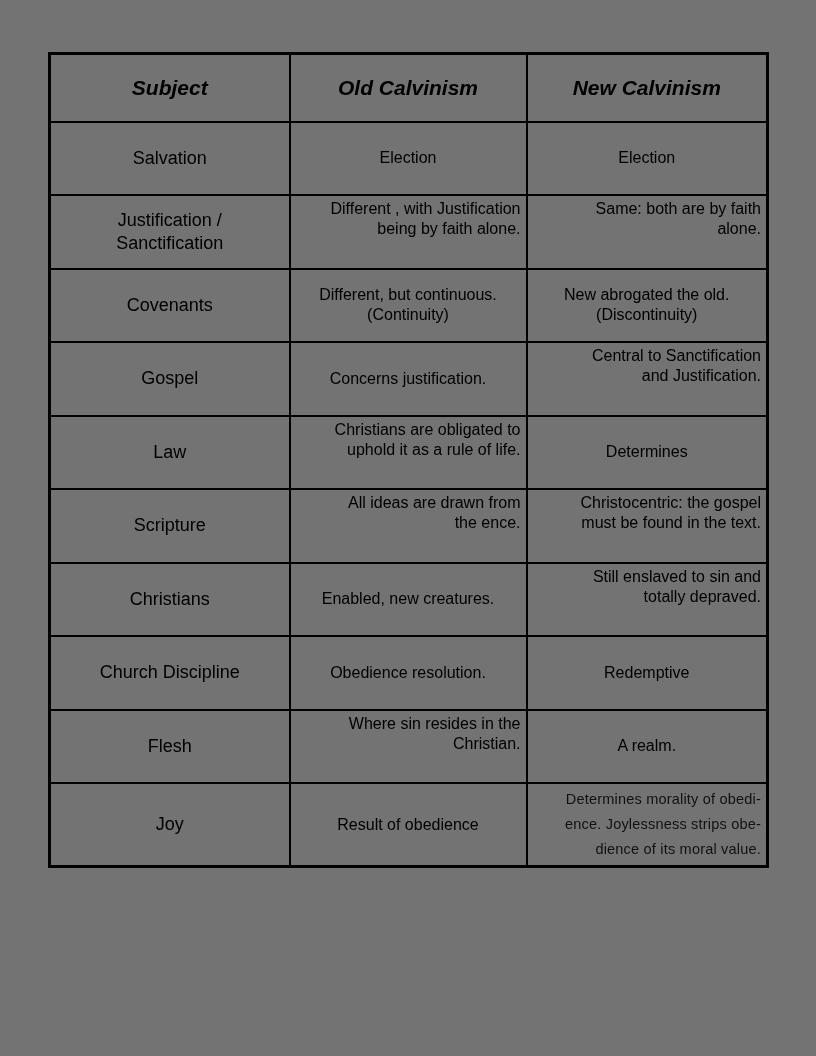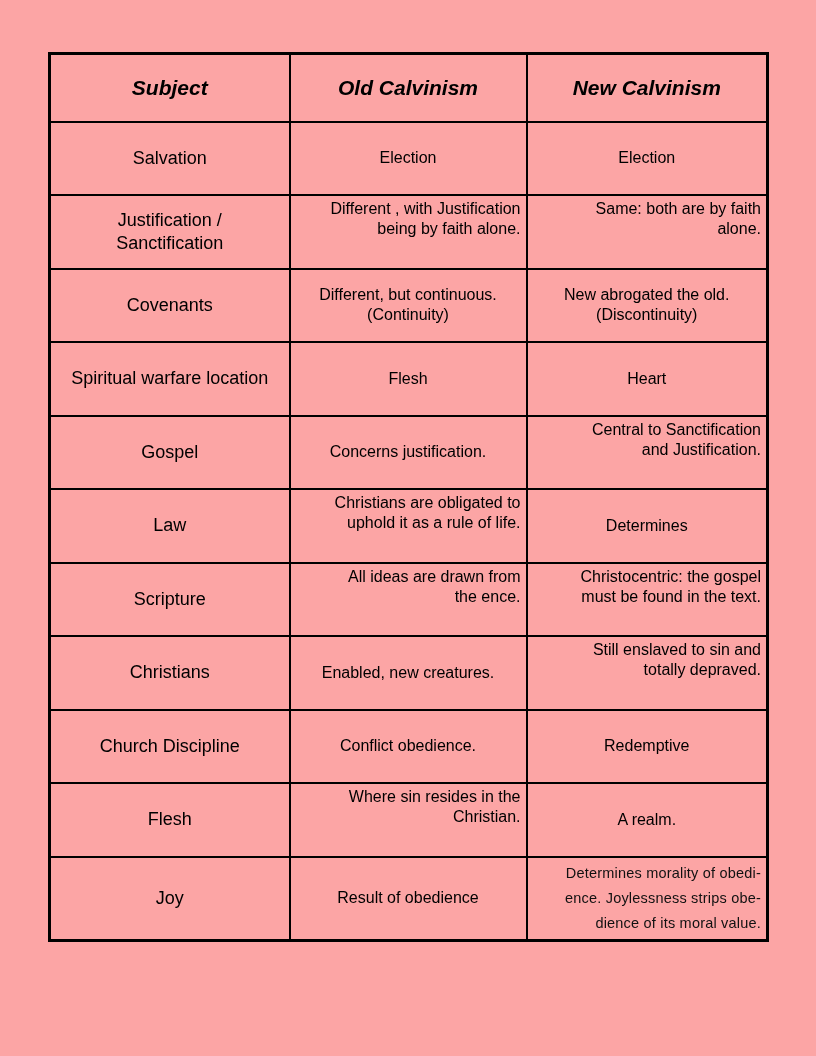--- a/index.html
+++ b/index.html
@@ -4,21 +4,21 @@
 <style>
   html, body {
     margin: 0;
     padding: 0;
     background: #ffffff;
   }
   .page {
     position: relative;
     width: 816px;
     height: 1056px;
-    background: #fca5a5;
+    background: #737373;
     font-family: "Liberation Sans", "DejaVu Sans", sans-serif;
     color: #000000;
     overflow: hidden;
   }
   table.doc-table {
     position: absolute;
     left: 48px;
     top: 52px;
     width: 718px;
     border-collapse: collapse;
@@ -97,25 +97,20 @@
 alone.</td>
       </tr>
       <tr>
         <td class="sub">Covenants</td>
         <td class="cc">Different, but continuous.
 (Continuity)</td>
         <td class="cc">New abrogated the old.
 (Discontinuity)</td>
       </tr>
       <tr>
-        <td class="sub">Spiritual warfare location</td>
-        <td class="cc">Flesh</td>
-        <td class="cc">Heart</td>
-      </tr>
-      <tr>
         <td class="sub">Gospel</td>
         <td class="cc">Concerns justification.</td>
         <td class="lt">Central to Sanctification
 and Justification.</td>
       </tr>
       <tr>
         <td class="sub">Law</td>
         <td class="lt">Christians are obligated to
 uphold it as a rule of life.</td>
         <td class="cc">Determines</td>
@@ -128,21 +123,21 @@
 must be found in the text.</td>
       </tr>
       <tr>
         <td class="sub">Christians</td>
         <td class="cc">Enabled, new creatures.</td>
         <td class="lt">Still enslaved to sin and
 totally depraved.</td>
       </tr>
       <tr>
         <td class="sub">Church Discipline</td>
-        <td class="cc">Conflict obedience.</td>
+        <td class="cc">Obedience resolution.</td>
         <td class="cc">Redemptive</td>
       </tr>
       <tr>
         <td class="sub">Flesh</td>
         <td class="lt">Where sin resides in the
 Christian.</td>
         <td class="cc">A realm.</td>
       </tr>
       <tr>
         <td class="sub">Joy</td>

